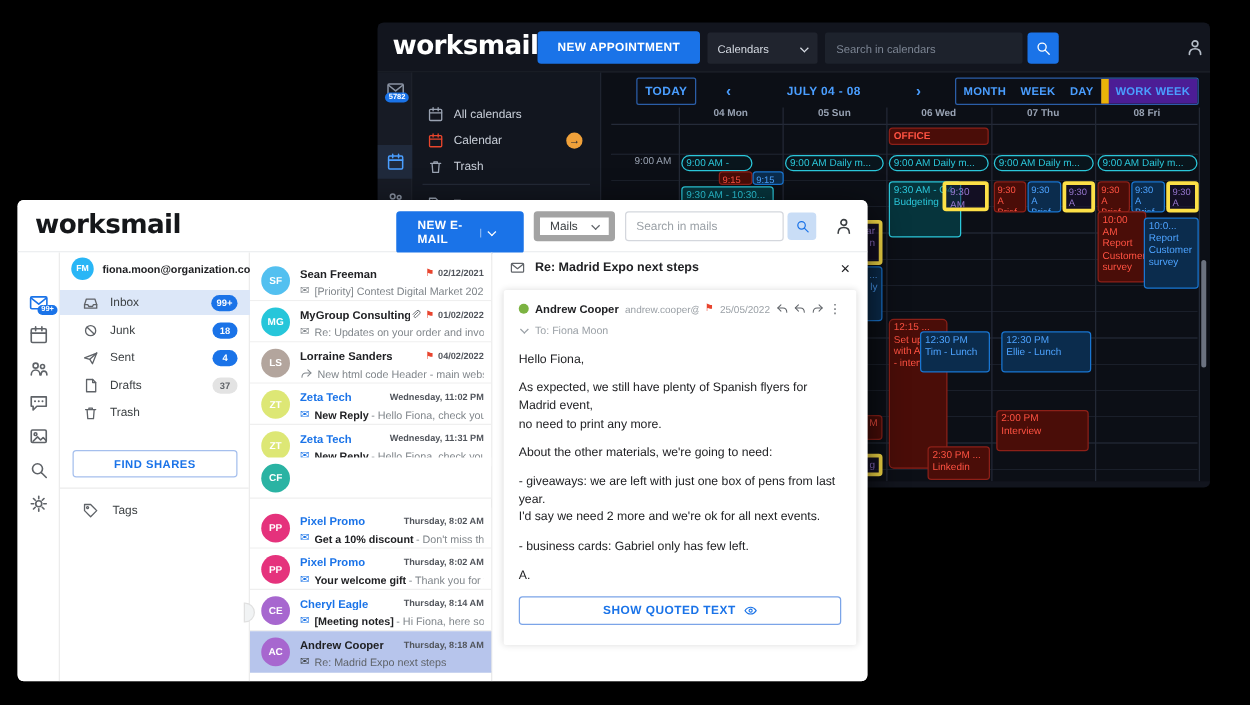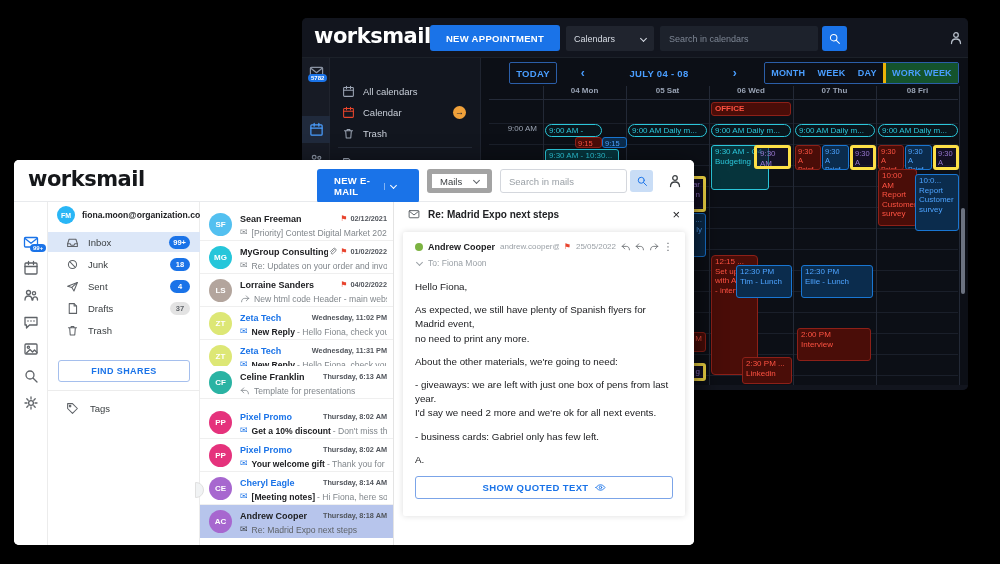--- a/index.html
+++ b/index.html
@@ -29,21 +29,21 @@
   .cal-side { position:absolute; left:28px; top:40px; width:150px; bottom:0; background:#12161f;}
   .side-item { position:absolute; left:0; width:150px; height:21px; display:flex; align-items:center; gap:8px; padding-left:12px; font-size:9.5px; color:#c9cfd9;}
   .side-item svg { width:13px; height:13px; color:#9aa3b2; flex:none;}
   .side-div { position:absolute; left:8px; right:8px; height:1px; background:#232936;}
   .orange-badge { position:absolute; right:14px; width:13px; height:13px; border-radius:50%; background:#f0a13a; color:#1c2230; font-size:9px; font-weight:bold; display:flex; align-items:center; justify-content:center; line-height:1;}
   .cal-main { position:absolute; left:178px; top:40px; right:0; bottom:0; border-left:1px solid #1f2430;}
   .tbtn { position:absolute; height:22px; display:flex; align-items:center; justify-content:center; color:#4a9eff; font-size:9.5px; font-weight:bold; letter-spacing:.3px;}
   .tbtn.box { border:1px solid #2b5ea8; border-radius:2px; }
   .views { position:absolute; left:283px; top:4px; width:195px; height:22px; border:1px solid #2b5ea8; border-radius:2px; display:flex; overflow:hidden;}
   .view-it { flex:auto; display:flex; align-items:center; justify-content:center; color:#4a9eff; font-size:9px; font-weight:bold; letter-spacing:.2px;}
-  .view-it.active { background:#14532d; border-left:3px solid #eab308;}
+  .view-it.active { background:#4c1d95; border-left:6px solid #eab308;}
   .day-h { position:absolute; top:28px; height:13px; font-size:8px; font-weight:bold; color:#98a2b3; text-align:center;}
   .hline { position:absolute; height:1px; background:#252b39;}
   .vline { position:absolute; width:1px; background:#232936; top:28px; bottom:5px;}
   .rows { position:absolute; left:8px; right:10px; top:65px; bottom:5px;
     background-image:repeating-linear-gradient(to bottom,#1a1f2a 0,#1a1f2a 1px,transparent 1px,transparent 21px);}
   .gutter-t { position:absolute; left:8px; width:48px; top:66px; font-size:8px; color:#9aa3b2; text-align:right;}
   .cal-ev { position:absolute; font-size:8px; line-height:1.2; border-radius:3px; padding:1px 3px; overflow:hidden; cursor:pointer;}
   .ev-teal-o { color:#2bc7da; border:1px solid #2bc7da; border-radius:8px; background:rgba(8,28,34,.55); white-space:nowrap;}
   .ev-teal-f { color:#2bc7da; border:1px solid #2bc7da; background:#06343c;}
   .ev-red-f  { color:#ff5242; border:1px solid #8d2018; background:#4a0d08;}
@@ -289,21 +289,21 @@
     <div class="tbtn" style="left:140px;top:4px;width:76px">JULY 04 - 08</div>
     <div class="tbtn" style="left:246px;top:4px;width:16px;font-size:12px">›</div>
     <div class="views">
       <span class="view-it">MONTH</span>
       <span class="view-it">WEEK</span>
       <span class="view-it">DAY</span>
       <span class="view-it active">WORK WEEK</span>
     </div>
 
     <div class="day-h" style="left:62px;width:83px">04 Mon</div>
-    <div class="day-h" style="left:145px;width:83px">05 Sat</div>
+    <div class="day-h" style="left:145px;width:83px">05 Sun</div>
     <div class="day-h" style="left:228px;width:84px">06 Wed</div>
     <div class="day-h" style="left:312px;width:83px">07 Thu</div>
     <div class="day-h" style="left:395px;width:83px">08 Fri</div>
     <div class="hline" style="left:8px;right:10px;top:41px"></div>
     <div class="hline" style="left:8px;right:10px;top:65px"></div>
     <div class="rows"></div>
     <div class="vline" style="left:62px"></div>
     <div class="vline" style="left:145px"></div>
     <div class="vline" style="left:228px"></div>
     <div class="vline" style="left:312px"></div>
@@ -581,34 +581,20 @@
       <div class="m-sub">
             <span class="env">✉</span>
             <span class="m-bold">New Reply</span>
             <span class="m-rest" style="margin-left:-2px"> - Hello Fiona, check your pr...</span>
           </div>
         </div>
     </div>
 
     <div class="msg" style="top:164px">
       <span class="avatar" style="background: rgb(42, 179, 163);">CF</span>
-      <div class="m-body">
-          <div class="m-top">
-            <span class="m-sender">Celine Franklin</span>
-            <span class="m-meta">
-              <span class="m-date">Thursday, 6:13 AM</span>
-            </span>
-          </div>
-      <div class="m-sub">
-            <svg class="ic">
-              <use href="#i-reply"></use>
-            </svg>
-            <span class="m-rest">Template for presentations</span>
-          </div>
-        </div>
     </div>
 
     <div class="msg unread" style="top:204px">
       <span class="avatar" style="background: rgb(229, 50, 124);">PP</span>
       <div class="m-body">
           <div class="m-top">
             <span class="m-sender">Pixel Promo</span>
             <span class="m-meta">
               <span class="m-date">Thursday, 8:02 AM</span>
             </span>

